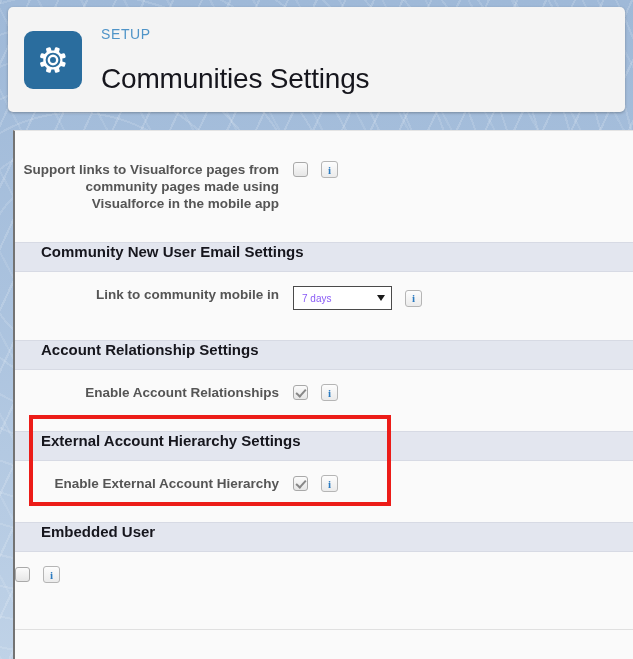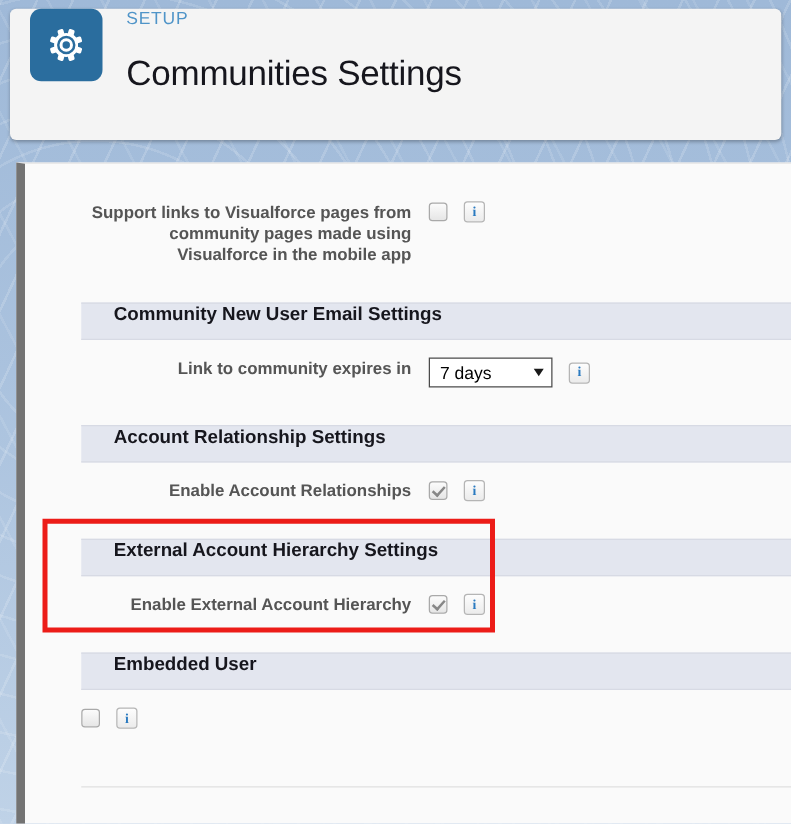--- a/index.html
+++ b/index.html
@@ -36,21 +36,21 @@
   #setup-header {
     position: absolute;
     left: 8px;
     top: 7px;
     width: 617px;
     height: 105px;
     background: #f4f4f4;
     border-radius: 5px;
     box-shadow: 0 1px 3px rgba(0,0,0,0.28);
     display: flex;
-    align-items: flex-start;
+    align-items: center;
     box-sizing: border-box;
     padding-left: 16px;
   }
   #gear-tile {
     width: 58px;
     height: 58px;
     border-radius: 9px;
     background: #2a6d9e;
     display: flex;
     align-items: center;
@@ -78,25 +78,24 @@
   }
 
   
   #content-panel {
     position: absolute;
     left: 13px;
     top: 130px;
     width: 620px;
     height: 529px;
     background: #fafafa;
-    border-left: 7px solid #737373;
+    border-left: 2px solid #737373;
     border-top: 1px solid #e4e4e4;
     box-sizing: border-box;
     overflow: hidden;
-    padding-left: 45px;
   }
 
   .section-band {
     background: #e3e6ef;
     height: 30px;
     display: flex;
     padding-left: 26px;
     box-sizing: border-box;
     border-top: 1px solid #d7dae4;
     border-bottom: 1px solid #d7dae4;
@@ -175,22 +174,22 @@
     height: 24px;
     border: 1px solid #4a4a4a;
     background: #ffffff;
     display: flex;
     align-items: center;
     justify-content: space-between;
     padding: 0 6px 0 8px;
     box-sizing: border-box;
   }
   .sel-value {
-    font-size: 14px;
-    color: #000000;
+    font-size: 10px;
+    color: #8b5cf6;
   }
   .sel-arrow {
     width: 0; height: 0;
     border-left: 4.5px solid transparent;
     border-right: 4.5px solid transparent;
     border-top: 6px solid #1a1a1a;
   }
 
   
   #annotation-box {
@@ -244,21 +243,21 @@
       <div class="cbx"></div>
       <div class="info-btn">i</div>
     </div>
   </div>
   <div class="spacer-block"></div>
 
   <div class="section-band">
     <span class="section-band-label">Community New User Email Settings</span>
   </div>
   <div class="field-row">
-    <div class="field-label">Link to community expires in</div>
+    <div class="field-label">Link to community mobile in</div>
     <div class="field-control">
       <div class="sel-wrap">
         <span class="sel-value">7 days</span>
         <span class="sel-arrow"></span>
       </div>
       <div class="info-btn">i</div>
     </div>
   </div>
   <div class="spacer-block"></div>
 

